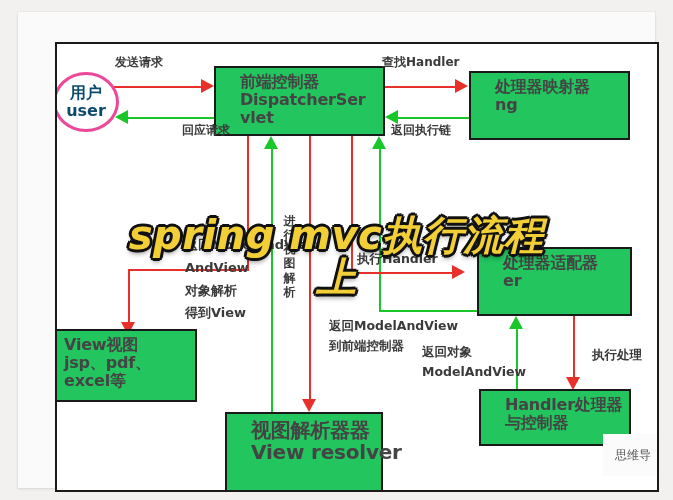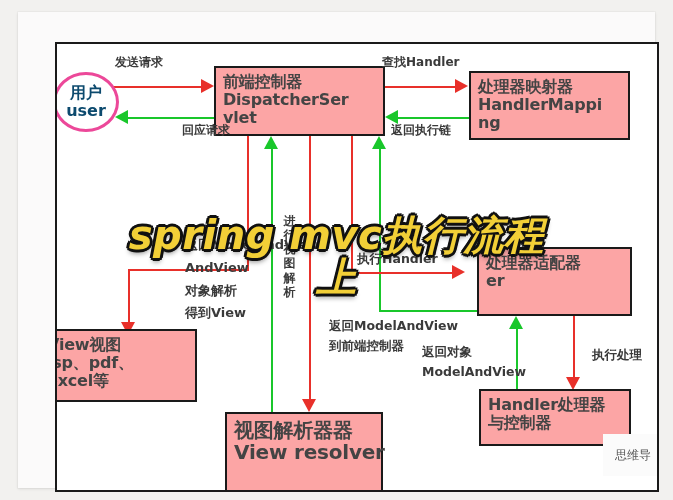--- a/index.html
+++ b/index.html
@@ -18,24 +18,24 @@
     box-shadow:0 1px 3px rgba(0,0,0,.10), 0 0 0 1px rgba(0,0,0,.02);
   }
   
   .frame{
     position:absolute;left:37px;top:30px;width:600px;height:446px;
     border:2px solid #1a1a1a;background:#ffffff;overflow:hidden;
   }
 
   
   .node{
-    position:absolute;border:2.5px solid #1a1a1a;background:#fca5a5;
+    position:absolute;border:2.5px solid #1a1a1a;background:#22c55e;
     box-sizing:border-box;color:#444;
     font-weight:bold;line-height:1.12;
-    padding:5px 7px;letter-spacing:-.2px;
+    padding:5px 24px;letter-spacing:-.2px;
     z-index:6;
   }
   .node .ln{display:block;white-space:nowrap;}
 
   
   .ellipse{
     position:absolute;border:3px solid #ec4899;border-radius:50%;
     background:#fff;box-sizing:border-box;color:#0c4a6e;
     font-weight:bold;line-height:1.12;text-align:center;
     display:flex;flex-direction:column;justify-content:center;align-items:center;
@@ -141,21 +141,20 @@
       </div>
 
       <div class="node" style="left:157px;top:22px;width:171px;height:70px;font-size:16px;">
         <span class="ln">前端控制器</span>
         <span class="ln">DispatcherSer</span>
         <span class="ln">vlet</span>
       </div>
 
       <div class="node" style="left:412px;top:27px;width:161px;height:69px;font-size:16px;">
         <span class="ln">处理器映射器</span>
-        <span class="ln">HandlerMappi</span>
         <span class="ln">ng</span>
       </div>
 
       <div class="node" style="left:420px;top:203px;width:155px;height:69px;font-size:16px;">
         <span class="ln">处理器适配器</span>
         <span class="ln">er</span>
       </div>
 
       <div class="node" style="left:422px;top:345px;width:152px;height:57px;font-size:16px;">
         <span class="ln">Handler处理器</span>

